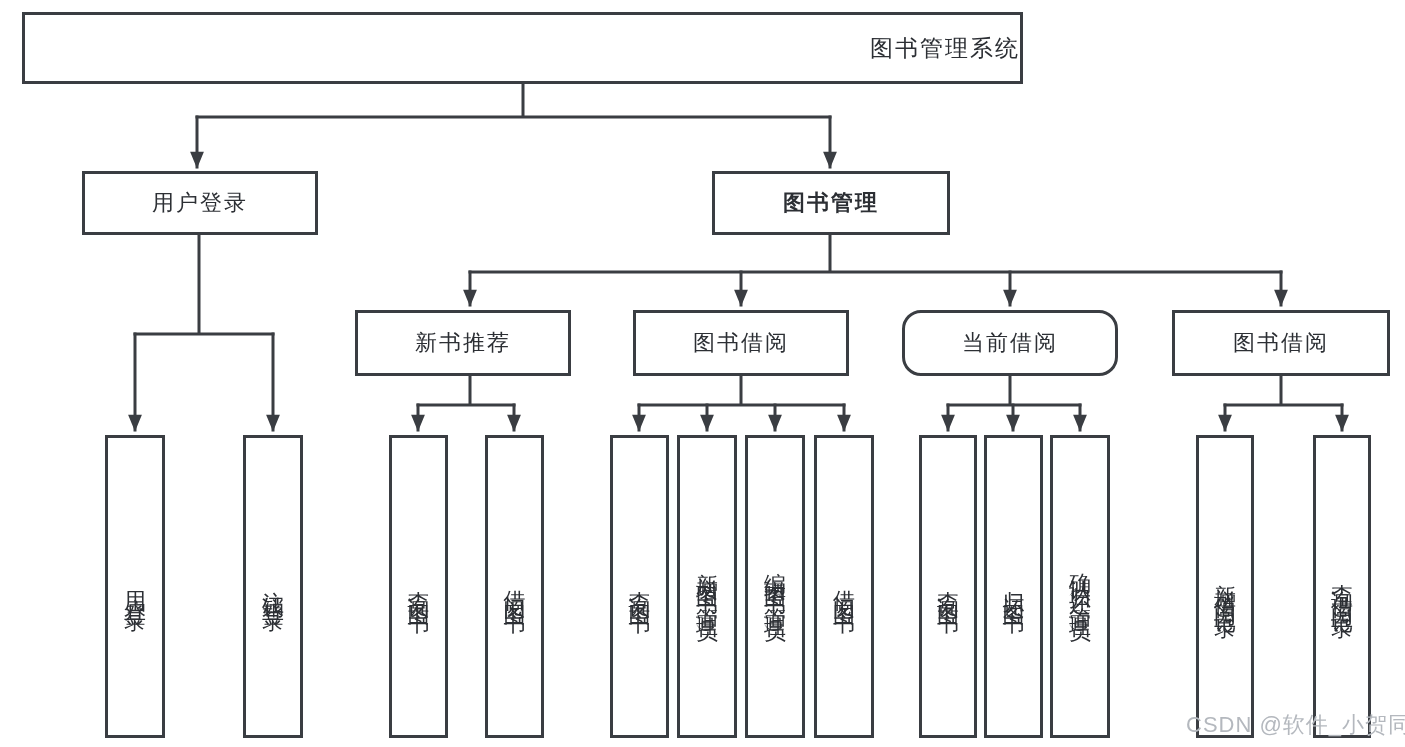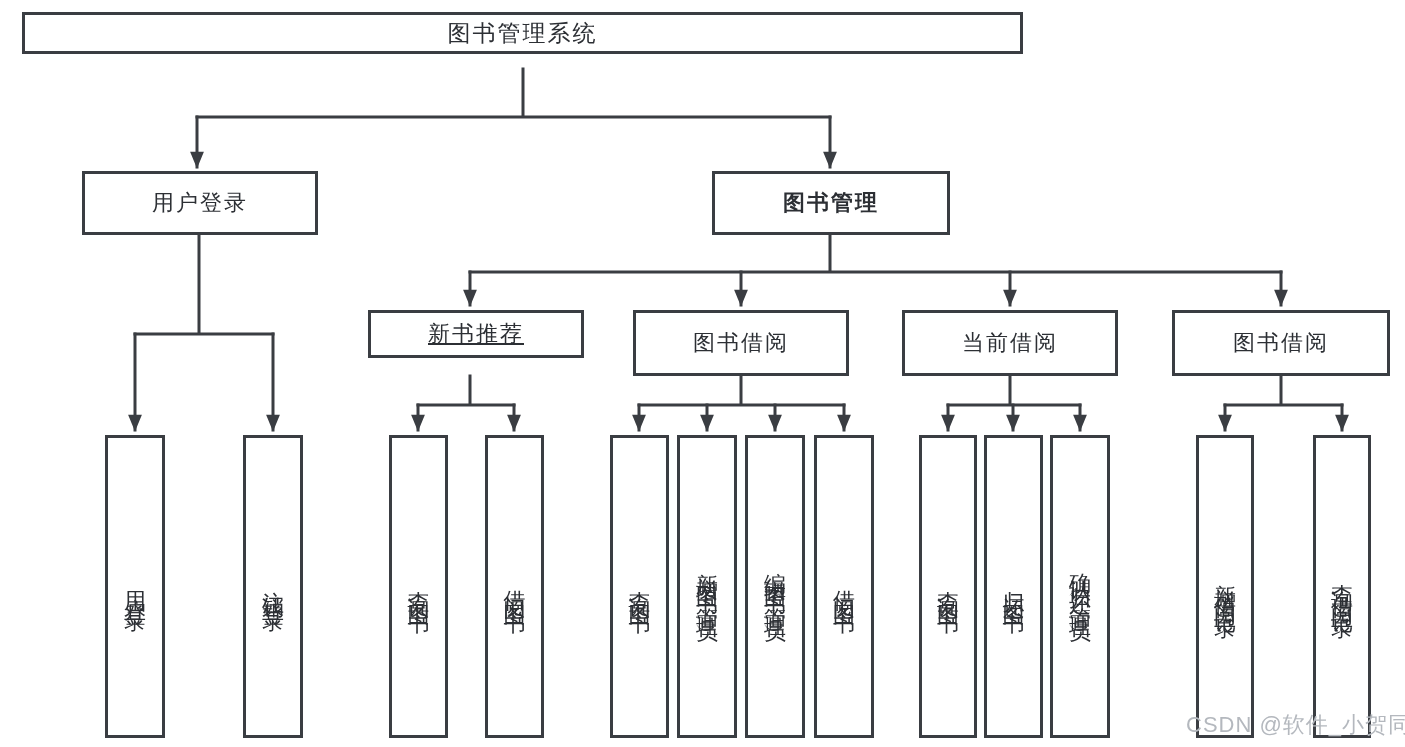--- a/index.html
+++ b/index.html
@@ -100,38 +100,38 @@
       <line x1="948" y1="405" x2="948" y2="430" marker-end="url(#arrow)"></line>
       <line x1="1013" y1="405" x2="1013" y2="430" marker-end="url(#arrow)"></line>
       <line x1="1080" y1="405" x2="1080" y2="430" marker-end="url(#arrow)"></line>
 
       <path d="M1281,376 V405 M1225,405 H1342"></path>
       <line x1="1225" y1="405" x2="1225" y2="430" marker-end="url(#arrow)"></line>
       <line x1="1342" y1="405" x2="1342" y2="430" marker-end="url(#arrow)"></line>
     </g>
   </svg>
 
-  <div class="box root" style="left:22px; top:12px; width:1001px; height:42px;">
+  <div class="box root" style="left:22px; top:12px; width:1001px; height:72px;justify-content:flex-end;">
     <span class="h-label">图书管理系统</span>
   </div>
 
   <div class="box" style="left:82px; top:171px; width:236px; height:64px;">
     <span class="h-label">用户登录</span>
   </div>
   <div class="box" style="left:712px; top:171px; width:238px; height:64px;font-weight:bold;">
     <span class="h-label">图书管理</span>
   </div>
 
-  <div class="box" style="left:368px; top:310px; width:216px; height:48px;text-decoration:underline;">
+  <div class="box" style="left:355px; top:310px; width:216px; height:66px;">
     <span class="h-label">新书推荐</span>
   </div>
   <div class="box" style="left:633px; top:310px; width:216px; height:66px;">
     <span class="h-label">图书借阅</span>
   </div>
-  <div class="box" style="left:902px; top:310px; width:216px; height:66px;">
+  <div class="box" style="left:902px; top:310px; width:216px; height:66px;border-radius:19px;">
     <span class="h-label">当前借阅</span>
   </div>
   <div class="box" style="left:1172px; top:310px; width:218px; height:66px;">
     <span class="h-label">图书借阅</span>
   </div>
 
   <div class="box leaf" style="left:105px; top:435px; width:60px; height:303px;">
     <span class="v-label">用户登录</span>
   </div>
   <div class="box leaf" style="left:243px; top:435px; width:60px; height:303px;">

